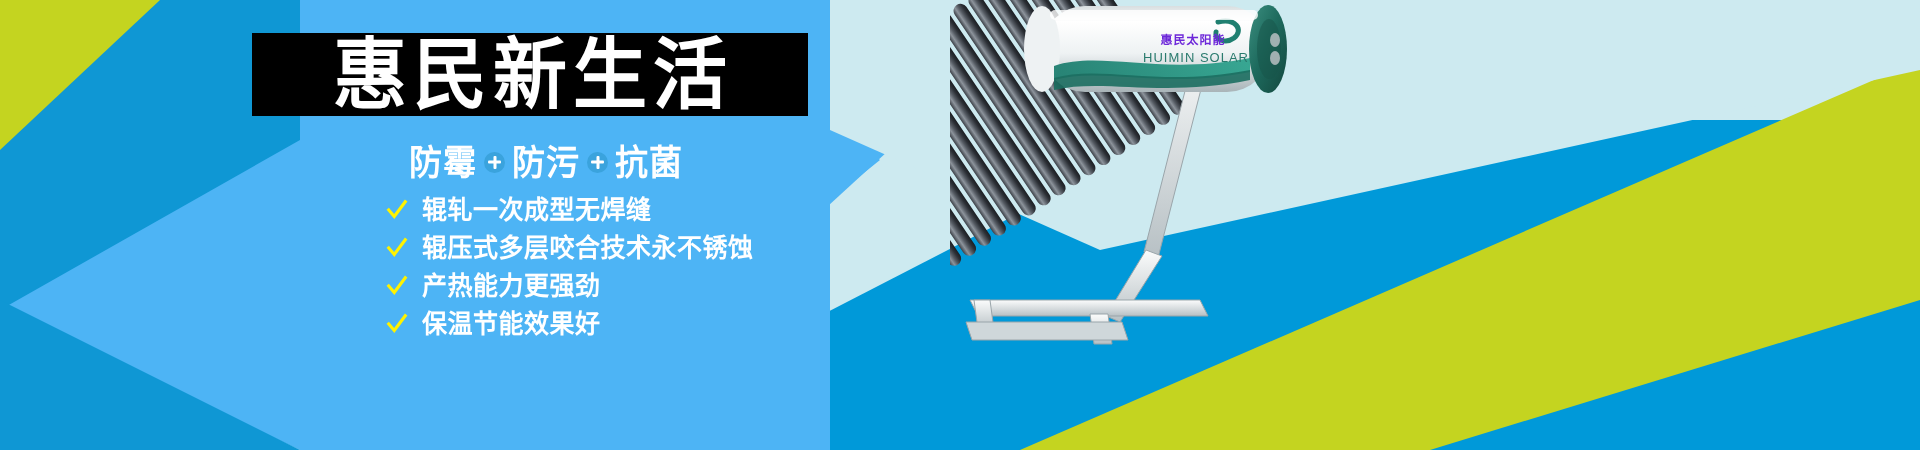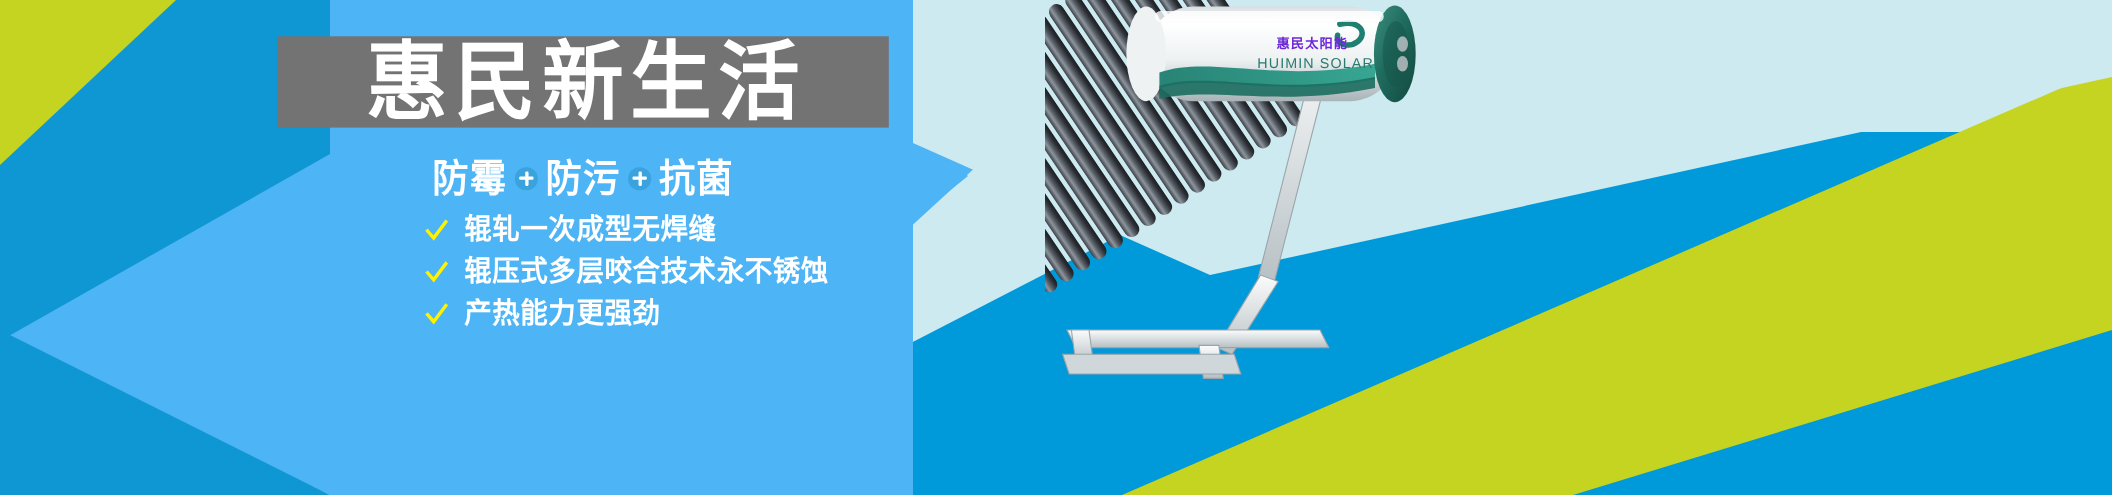--- a/index.html
+++ b/index.html
@@ -36,39 +36,39 @@
     height: 450px;
     z-index: 5;
   }
 
   .title-plate {
     position: absolute;
     left: 252px;
     top: 33px;
     width: 556px;
     height: 83px;
-    background: #737373;
+    background: #000000;
     display: flex;
     align-items: center;
     justify-content: center;
   }
   .title-text {
     color: #ffffff;
     font-size: 74px;
     line-height: 1;
     font-weight: 700;
     letter-spacing: 6px;
     padding-left: 6px;
     white-space: nowrap;
     transform: scaleY(1.06);
   }
 
   .subtitle-row {
     position: absolute;
-    left: 252px;
+    left: 268px;
     top: 140px;
     width: 556px;
     height: 44px;
     display: flex;
     align-items: center;
     justify-content: center;
     gap: 7px;
   }
   .subtitle-word {
     color: #ffffff;
@@ -235,20 +235,26 @@
         <span class="bullet-label">辊压式多层咬合技术永不锈蚀</span>
       </div>
 
       <div class="bullet-item">
         <svg class="check-icon" viewBox="0 0 24 24">
           <path d="M3 12 L9 19 L21 3" fill="none" stroke="#fff200" stroke-width="3.4" stroke-linecap="square" stroke-linejoin="miter"></path>
         </svg>
         <span class="bullet-label">产热能力更强劲</span>
       </div>
 
+      <div class="bullet-item">
+        <svg class="check-icon" viewBox="0 0 24 24">
+          <path d="M3 12 L9 19 L21 3" fill="none" stroke="#fff200" stroke-width="3.4" stroke-linecap="square" stroke-linejoin="miter"></path>
+        </svg>
+        <span class="bullet-label">保温节能效果好</span>
+      </div>
 
 
     </div>
   </div>
 
   <div class="product">
     <svg viewBox="0 0 430 360" preserveAspectRatio="xMidYMid meet">
       <defs>
         <linearGradient id="tankG" x1="0" y1="0" x2="0" y2="1">
           <stop offset="0%" stop-color="#d8dee0"></stop>

